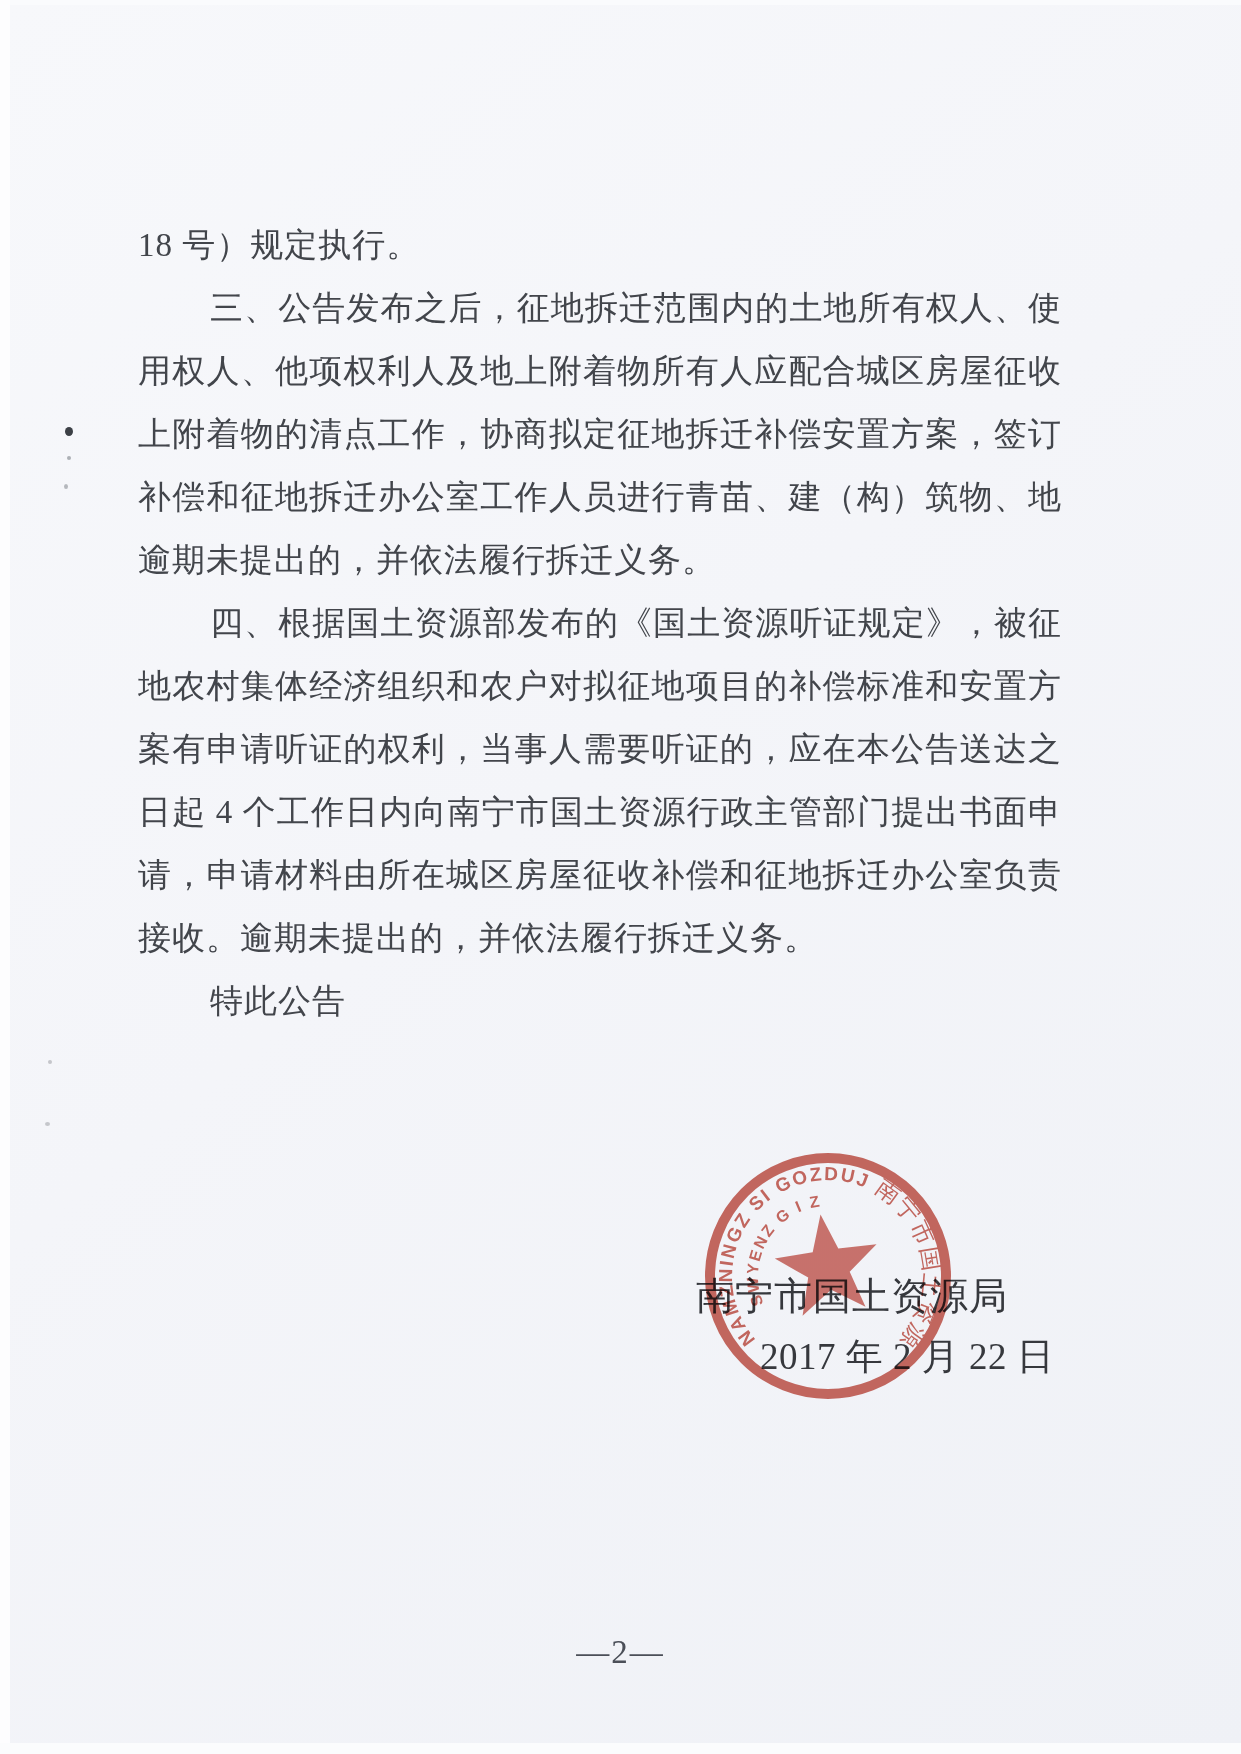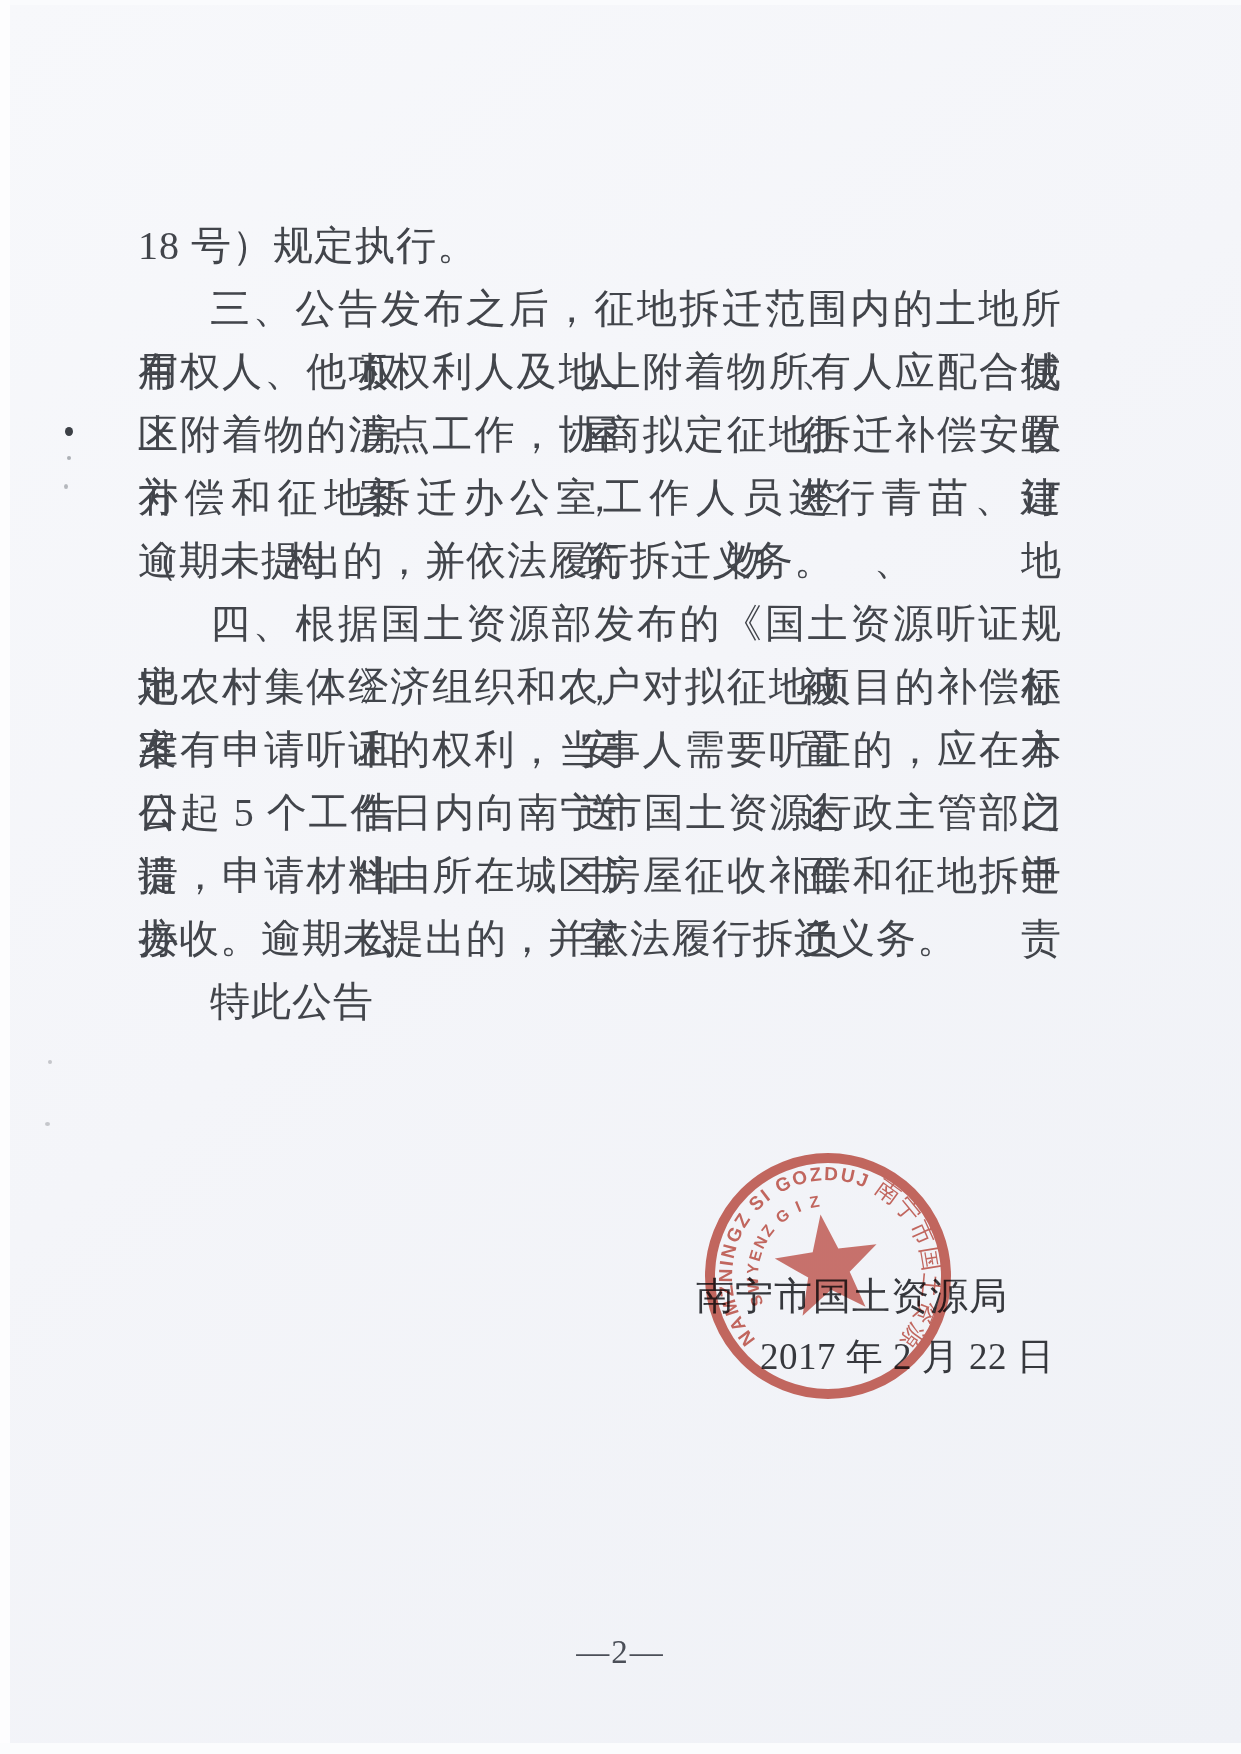--- a/index.html
+++ b/index.html
@@ -13,21 +13,21 @@
     background:linear-gradient(140deg,#f7f8fb 0%,#f4f5f9 45%,#eff1f6 100%);
   }
   
   .edge-left{position:absolute;left:0;top:0;width:10px;height:100%;background:#fdfdfe;}
   .edge-bottom{position:absolute;left:0;bottom:0;width:100%;height:11px;background:#fbfcfd;}
   .edge-top{position:absolute;left:0;top:0;width:100%;height:5px;background:#fafbfd;}
 
   
   .bodytext{
     position:absolute;left:138px;top:214px;width:924px;
-    font-size:40px;line-height:63px;color:#42454b;
+    font-size:33px;line-height:63px;color:#42454b;
     letter-spacing:1px;
   }
   .line{height:63px;white-space:pre;}
   .line.full{text-align:justify;text-align-last:justify;white-space:normal;}
   .line.indent{text-indent:72px;}
 
   
   .sig-agency{
     position:absolute;left:696px;top:1271px;
     font-size:38px;color:#36383d;letter-spacing:1px;white-space:pre;z-index:2;
@@ -75,21 +75,21 @@
   <div class="bodytext">
     <div class="line">18 号）规定执行。</div>
     <div class="line full indent">三、公告发布之后，征地拆迁范围内的土地所有权人、使</div>
     <div class="line full">用权人、他项权利人及地上附着物所有人应配合城区房屋征收</div>
     <div class="line full">上附着物的清点工作，协商拟定征地拆迁补偿安置方案，签订</div>
     <div class="line full">补偿和征地拆迁办公室工作人员进行青苗、建（构）筑物、地</div>
     <div class="line">逾期未提出的，并依法履行拆迁义务。</div>
     <div class="line full indent">四、根据国土资源部发布的《国土资源听证规定》，被征</div>
     <div class="line full">地农村集体经济组织和农户对拟征地项目的补偿标准和安置方</div>
     <div class="line full">案有申请听证的权利，当事人需要听证的，应在本公告送达之</div>
-    <div class="line full">日起 5 个工作日内向南宁市国土资源行政主管部门提出书面申</div>
+    <div class="line full">日起 4 个工作日内向南宁市国土资源行政主管部门提出书面申</div>
     <div class="line full">请，申请材料由所在城区房屋征收补偿和征地拆迁办公室负责</div>
     <div class="line">接收。逾期未提出的，并依法履行拆迁义务。</div>
     <div class="line indent">特此公告</div>
   </div>
 
   <div class="sig-agency">南宁市国土资源局</div>
   <div class="sig-date">2017 年 2 月 22 日</div>
 
   <svg class="seal" viewBox="0 0 256 256" xmlns="http://www.w3.org/2000/svg">
     <defs>

